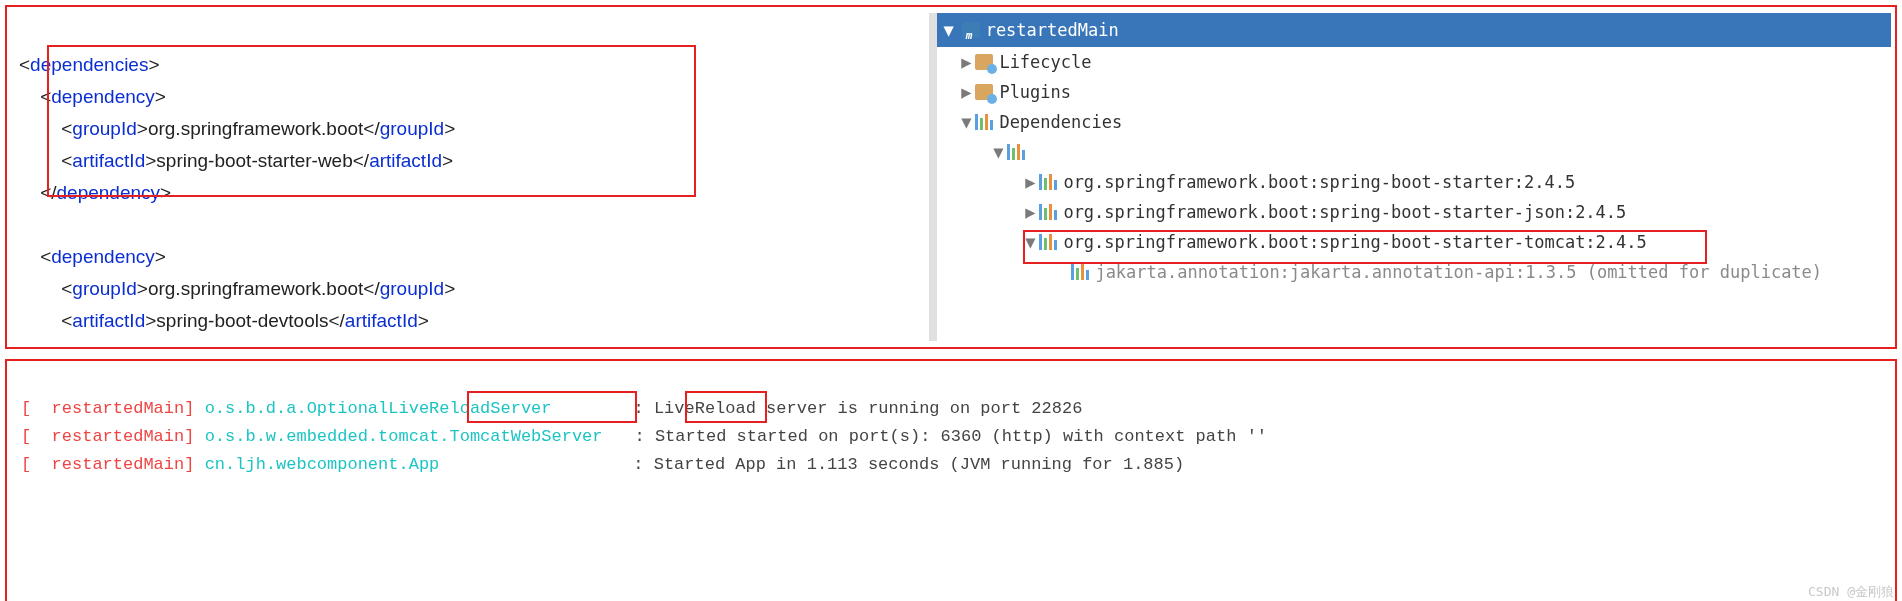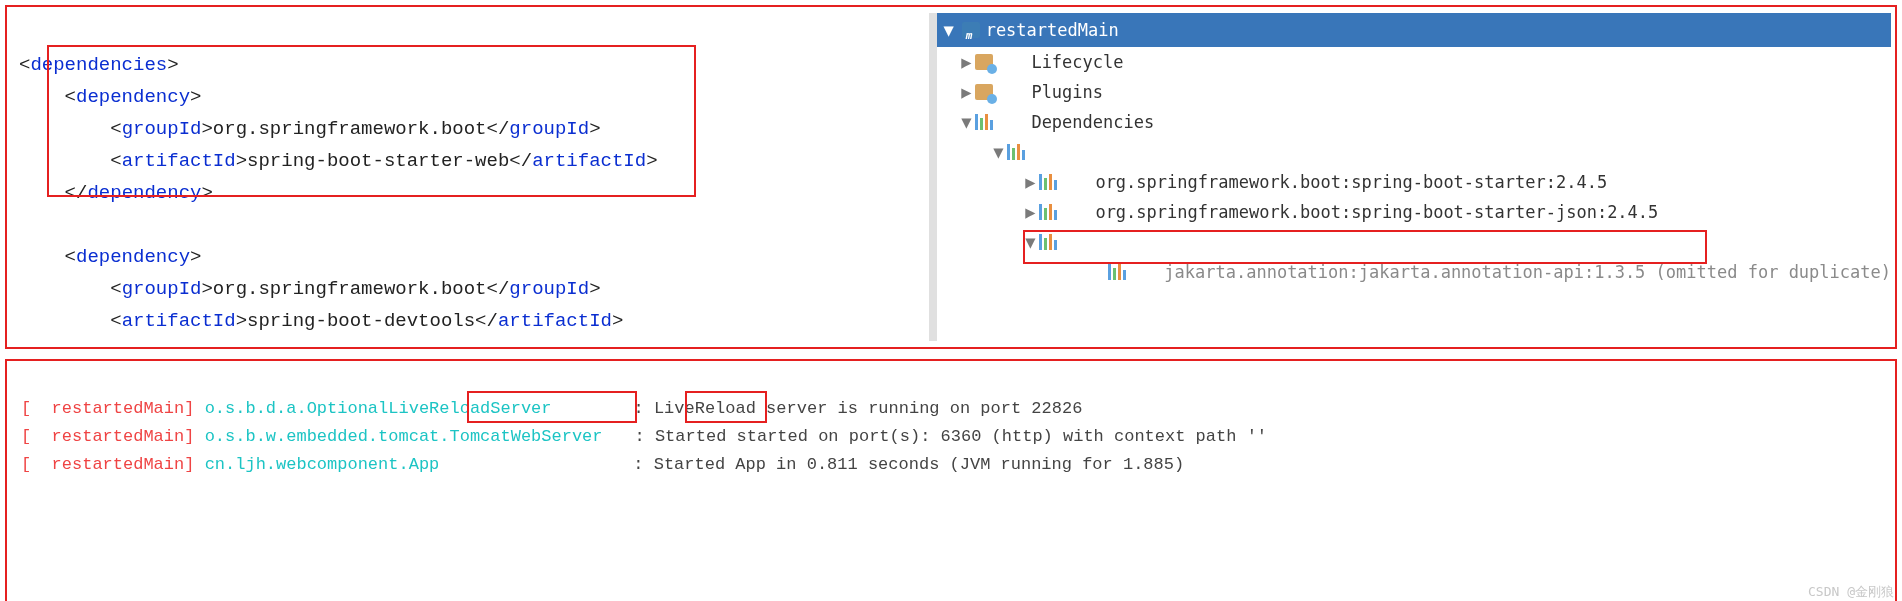--- a/index.html
+++ b/index.html
@@ -20,21 +20,21 @@
     background: #fff;
   }
   .top-panel {
     display: flex;
     flex-direction: row;
     gap: 0;
     position: relative;
   }
   .code-area {
     flex: 0 0 48%;
-    font-family: Liberation Mono, monospace;
+    font-family: Liberation Sans, sans-serif;
     font-size: 19px;
     line-height: 32px;
     padding: 4px 8px;
     white-space: pre;
     overflow: hidden;
   }
   .code-area .tag { color: #0a2ed1; }
   .code-area .txt { color: #222; }
   .redbox-inner {
     position: absolute;
@@ -60,26 +60,26 @@
   .tree-header .arrow { margin-right: 8px; color: #fff; }
   .tree-row {
     display: flex;
     align-items: center;
     height: 30px;
     padding-left: 0;
   }
   .tree-row .arrow { width: 18px; text-align: center; color: #7a7a7a; }
   .tree-row .arrow.down { color: #7a7a7a; }
   .tree-row .iconcol { margin-right: 6px; display:inline-flex; align-items:center;}
-  .tree-row .lbl { color: #333; margin-left: 32px; }
+  .tree-row .lbl { color: #333; }
   .tree-row .grey { color: #8a8a8a; }
   .depth0 { padding-left: 20px; }
   .depth1 { padding-left: 52px; }
   .depth2 { padding-left: 84px; }
-  .depth3 { padding-left: 116px; justify-content: flex-end; }
+  .depth3 { padding-left: 116px; }
   .folder-icon {
     width: 18px; height: 16px;
     display: inline-block;
     background: #d9a65f;
     border-radius: 2px;
     position: relative;
   }
   .gear-mini {
     position: absolute; right:-4px; bottom:-4px;
     width:10px;height:10px;background:#6ab0e6;border-radius:50%;
@@ -225,20 +225,21 @@
       <div class="tree-row depth2">
         <span class="arrow down">▼</span>
         <span class="iconcol">
             <span class="lib-icon">
               <span class="b1"></span>
               <span class="b2"></span>
               <span class="b3"></span>
               <span class="b4"></span>
             </span>
           </span>
+        <span class="lbl">org.springframework.boot:spring-boot-starter-tomcat:2.4.5</span>
       </div>
       <div class="tree-row depth3">
         <span class="arrow" style="visibility:hidden">▶</span>
         <span class="iconcol">
             <span class="lib-icon">
               <span class="b1"></span>
               <span class="b2"></span>
               <span class="b3"></span>
               <span class="b4"></span>
             </span>
@@ -246,21 +247,21 @@
         <span class="lbl grey">jakarta.annotation:jakarta.annotation-api:1.3.5 (omitted for duplicate)</span>
       </div>
 
       <div class="redbox-inner" style="left:86px; top:217px; width:680px; height:30px;"></div>
     </div>
   </div>
 
   <div class="panel console-panel">
 <span class="thread">[  restartedMain] </span><span class="logger">o.s.b.d.a.OptionalLiveReloadServer</span><span style="display:inline-block;width:82px"></span><span class="msg">: LiveReload server is running on port 22826</span>
 <span class="thread">[  restartedMain] </span><span class="logger">o.s.b.w.embedded.tomcat.</span><span class="logger">TomcatWebServer</span><span style="display:inline-block;width:32px"></span><span class="msg">: </span><span class="msg">Started </span><span class="msg">started on port(s): 6360 (http) with context path ''</span>
-<span class="thread">[  restartedMain] </span><span class="logger">cn.ljh.webcomponent.App</span><span style="display:inline-block;width:194px"></span><span class="msg">: Started App in 0.811 seconds (JVM running for 1.885)</span>
+<span class="thread">[  restartedMain] </span><span class="logger">cn.ljh.webcomponent.App</span><span style="display:inline-block;width:194px"></span><span class="msg">: Started App in 1.113 seconds (JVM running for 1.885)</span>
 
     
     <div class="redbox-inner" style="left:460px; top:30px; width:166px; height:28px;"></div>
     <div class="redbox-inner" style="left:678px; top:30px; width:78px; height:28px;"></div>
   </div>
 
 </div>
 
 <div class="watermark">CSDN @金刚狼</div>
 

